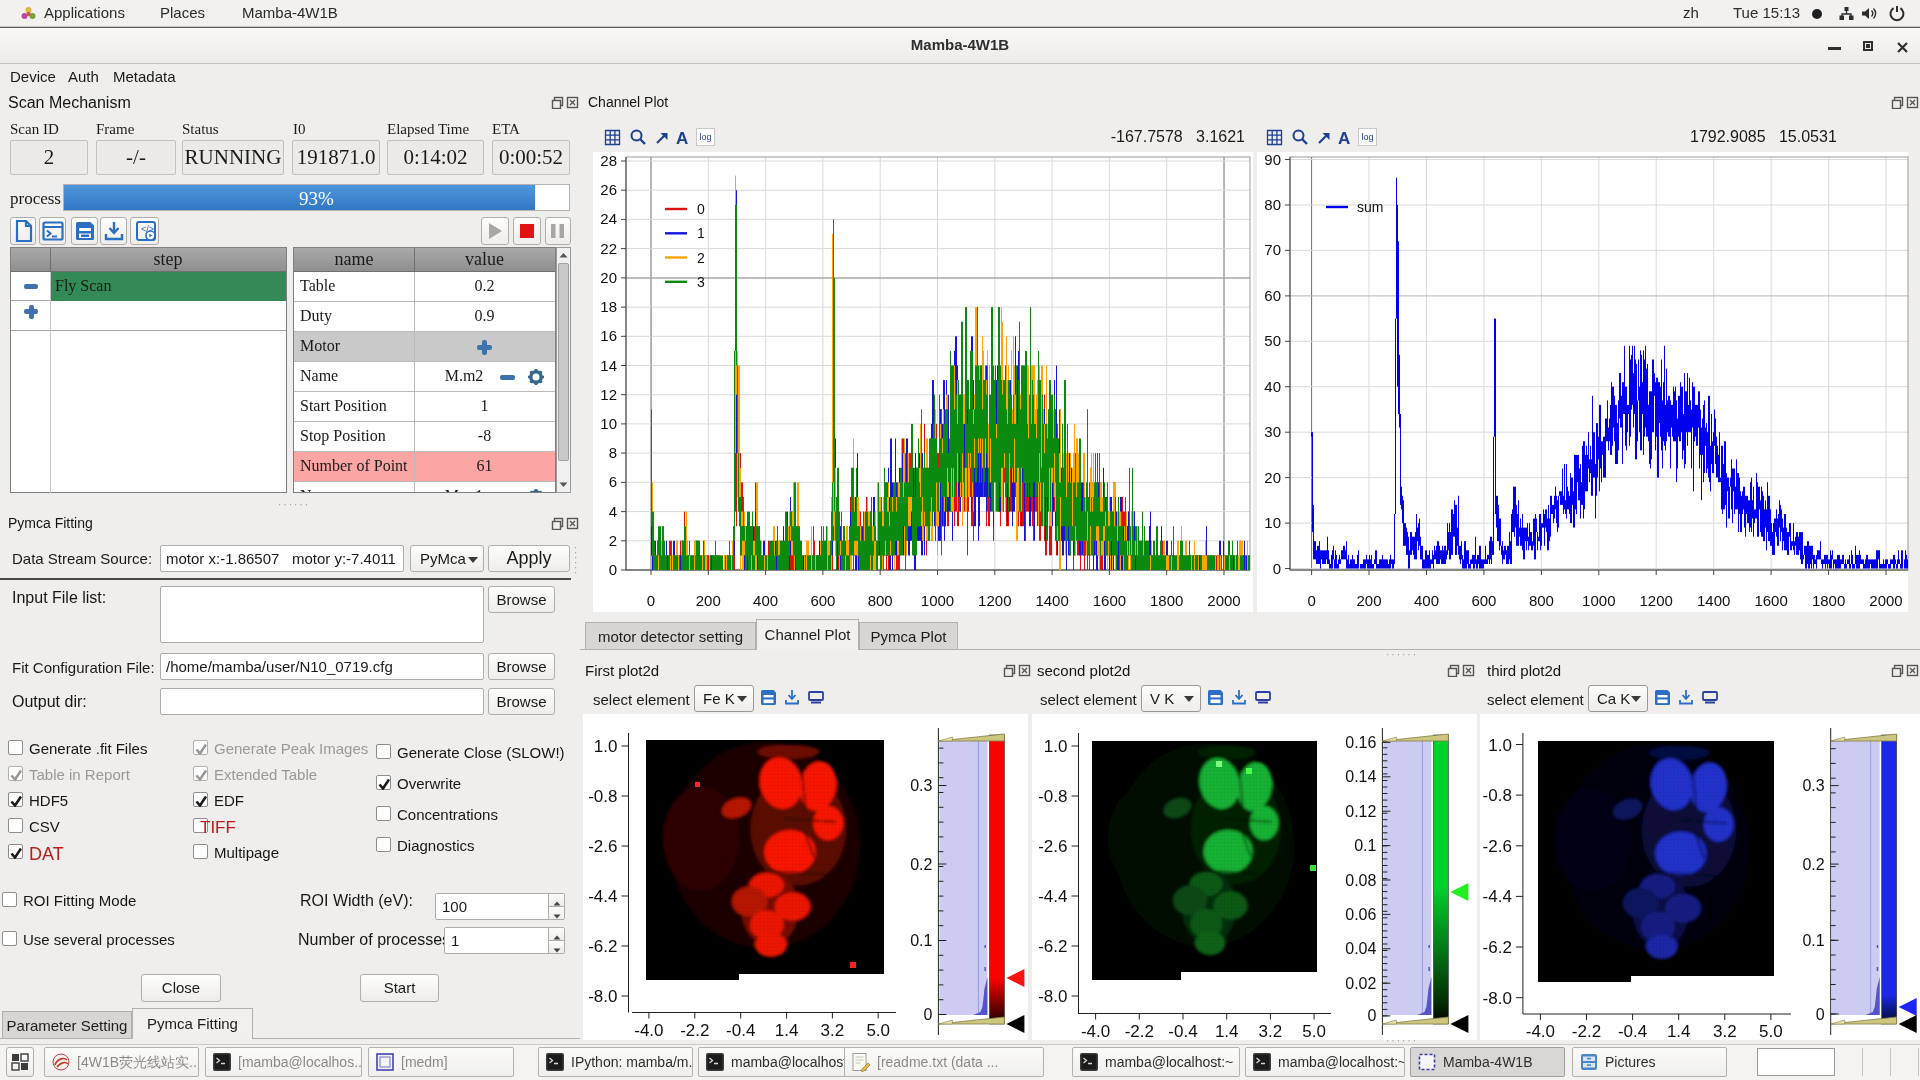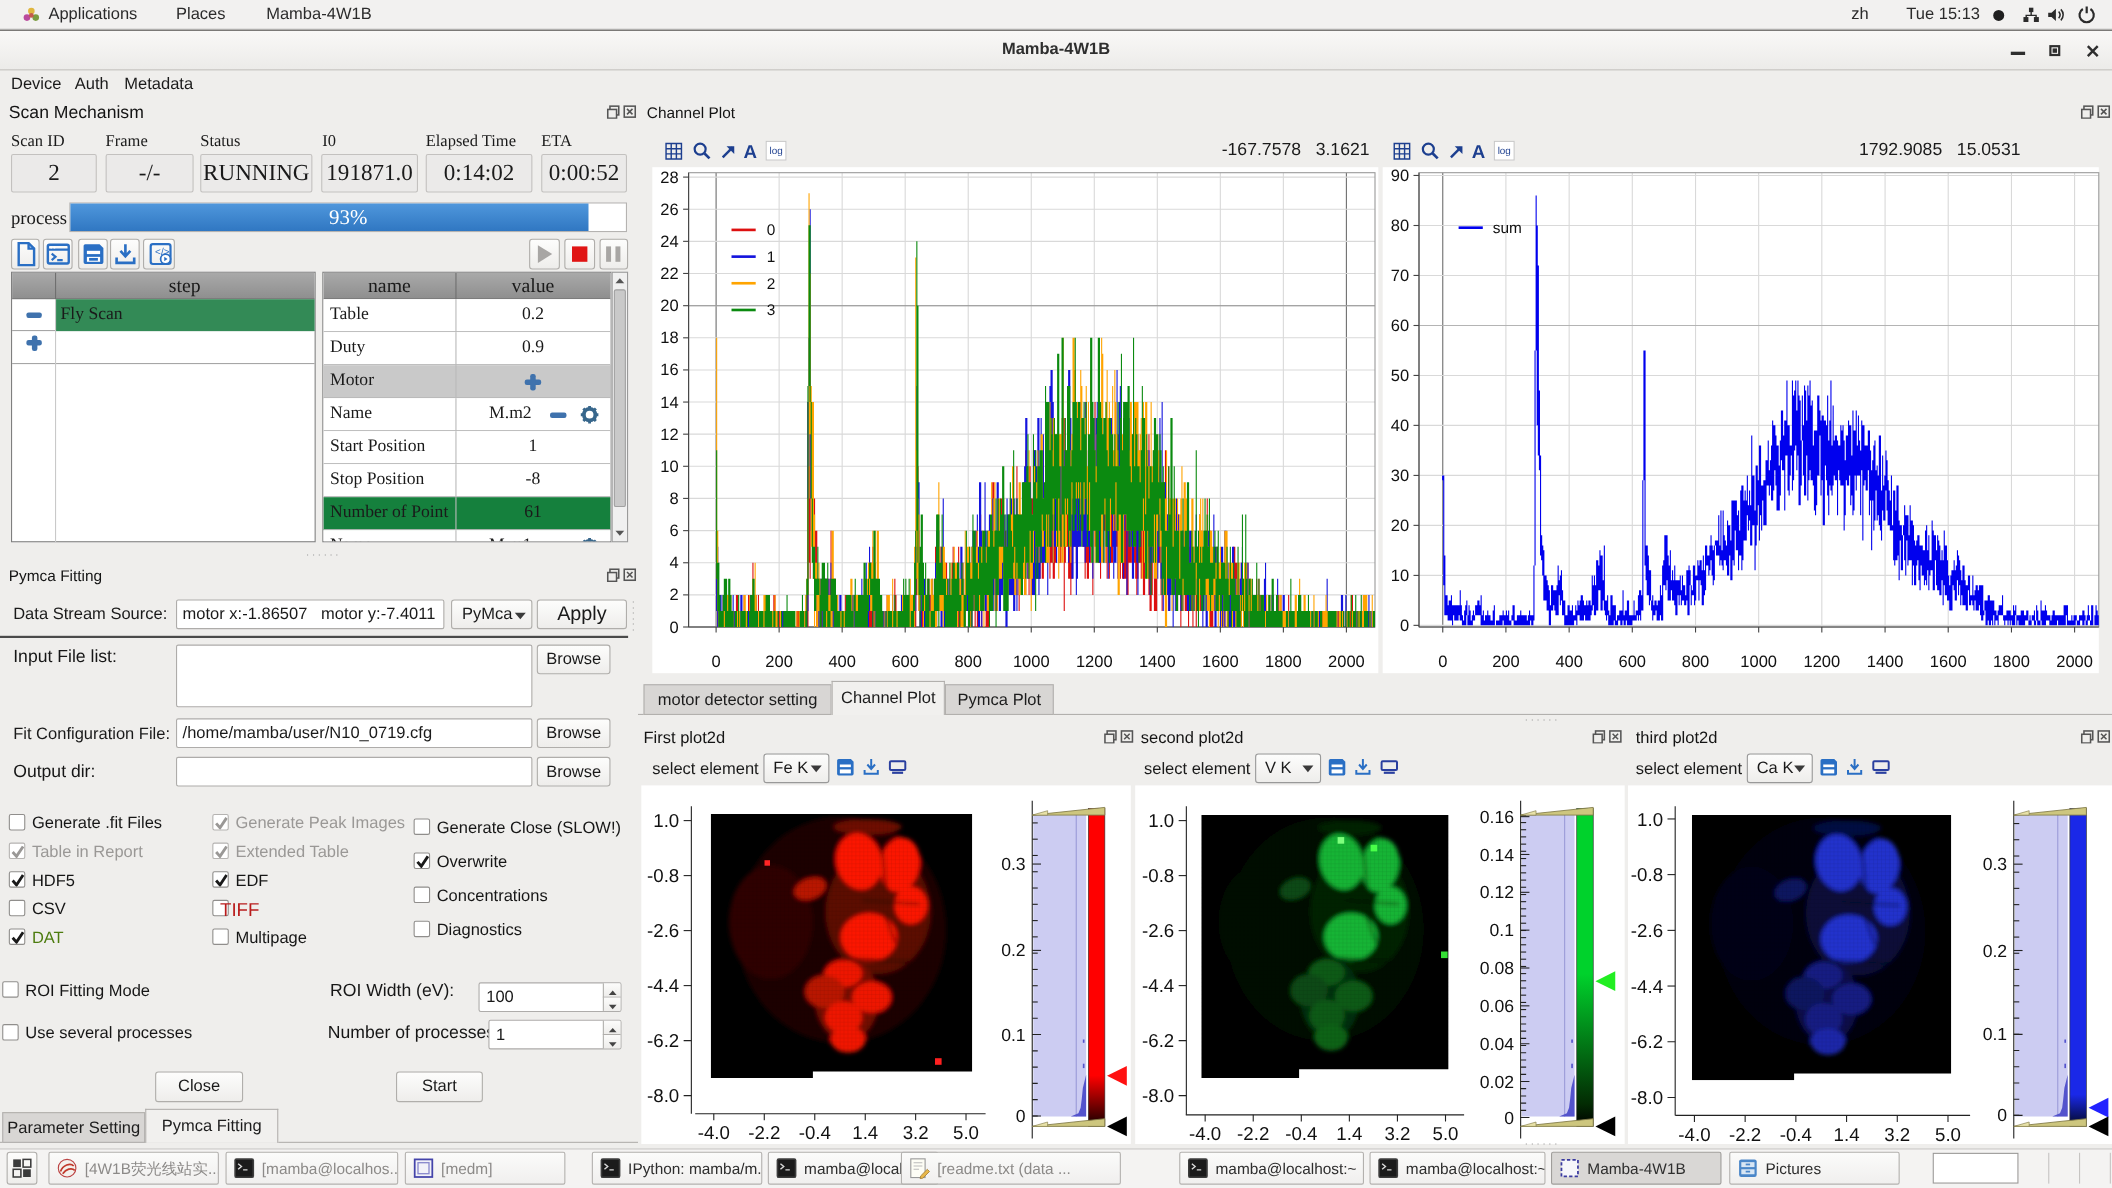--- a/index.html
+++ b/index.html
@@ -165,21 +165,21 @@
     <div style="height:30px;position:relative;border-bottom:1px solid #b9b9b9;background:#fff">
       <div style="position:absolute;left:120px;top:0;width:1px;height:30px;background:#b9b9b9"></div>
       <div class="ser" style="position:absolute;left:6px;top:5px;font-size:16px">Start Position</div>
       <div class="ser" style="position:absolute;left:120px;width:141px;text-align:center;top:5px;font-size:16px">1</div>
     </div>
     <div style="height:30px;position:relative;border-bottom:1px solid #b9b9b9;background:#fff">
       <div style="position:absolute;left:120px;top:0;width:1px;height:30px;background:#b9b9b9"></div>
       <div class="ser" style="position:absolute;left:6px;top:5px;font-size:16px">Stop Position</div>
       <div class="ser" style="position:absolute;left:120px;width:141px;text-align:center;top:5px;font-size:16px">-8</div>
     </div>
-    <div style="height:30px;position:relative;border-bottom:1px solid #b9b9b9;background:#15803d">
+    <div style="height:30px;position:relative;border-bottom:1px solid #b9b9b9;background:#fca5a5">
       <div style="position:absolute;left:120px;top:0;width:1px;height:30px;background:#b9b9b9"></div>
       <div class="ser" style="position:absolute;left:6px;top:5px;font-size:16px">Number of Point</div>
       <div class="ser" style="position:absolute;left:120px;width:141px;text-align:center;top:5px;font-size:16px">61</div>
     </div>
     <div style="height:30px;position:relative;border-bottom:1px solid #b9b9b9;background:#fff">
       <div style="position:absolute;left:120px;top:0;width:1px;height:30px;background:#b9b9b9"></div>
       <div class="ser" style="position:absolute;left:6px;top:5px;font-size:16px">Name</div>
       <div class="ser" style="position:absolute;left:120px;width:100px;text-align:center;top:5px;font-size:16px">M.m1</div>
       <div style="position:absolute;left:233px;top:6px"><svg width="18" height="18" viewBox="0 0 18 18" style="">
           <circle cx="9" cy="9" r="5.2" fill="none" stroke="#38678c" stroke-width="3.4"></circle>
@@ -231,21 +231,21 @@
 <div class="a" style="left:29px;top:766px;font-size:15px;color:#9a9896">Table in Report</div>
 <div class="a cb" style="left:8px;top:792px"><svg width="13" height="13" viewBox="0 0 13 13" style="">
       <path d="M2.5 7.5l3.5 4 6-9" fill="none" stroke="#1a1a1a" stroke-width="2.6"></path>
     </svg></div>
 <div class="a" style="left:29px;top:792px;font-size:15px;color:#161616">HDF5</div>
 <div class="a cb" style="left:8px;top:818px"></div>
 <div class="a" style="left:29px;top:818px;font-size:15px;color:#161616">CSV</div>
 <div class="a cb" style="left:8px;top:844px"><svg width="13" height="13" viewBox="0 0 13 13" style="">
       <path d="M2.5 7.5l3.5 4 6-9" fill="none" stroke="#1a1a1a" stroke-width="2.6"></path>
     </svg></div>
-<div class="a" style="left:29px;top:844px;font-size:15px;color:#4d7c0f">DAT</div>
+<div class="a" style="left:29px;top:844px;font-size:18px;color:#b91c1c">DAT</div>
 <div class="a cb" style="left:193px;top:740px;border-color:#b5b3b1"><svg width="13" height="13" viewBox="0 0 13 13" style="">
       <path d="M2.5 7.5l3.5 4 6-9" fill="none" stroke="#9a9896" stroke-width="2.6"></path>
     </svg></div>
 <div class="a" style="left:214px;top:740px;font-size:15px;color:#9a9896">Generate Peak Images</div>
 <div class="a cb" style="left:193px;top:766px;border-color:#b5b3b1"><svg width="13" height="13" viewBox="0 0 13 13" style="">
       <path d="M2.5 7.5l3.5 4 6-9" fill="none" stroke="#9a9896" stroke-width="2.6"></path>
     </svg></div>
 <div class="a" style="left:214px;top:766px;font-size:15px;color:#9a9896">Extended Table</div>
 <div class="a cb" style="left:193px;top:792px"><svg width="13" height="13" viewBox="0 0 13 13" style="">
       <path d="M2.5 7.5l3.5 4 6-9" fill="none" stroke="#1a1a1a" stroke-width="2.6"></path>
@@ -972,21 +972,21 @@
   </div>
 <div class="tbtn" style="left:698px;width:155px;color:#2e2e2e">
     <span style="position:absolute;left:6px;top:4px"><svg width="20" height="20" viewBox="0 0 20 20" style="">
         <rect x="1" y="1" width="18" height="18" rx="2" fill="#3c3c3c"></rect>
         <rect x="2.5" y="2.5" width="15" height="15" fill="#1b1b1b"></rect>
         <path d="M4.5 6l3 2.5-3 2.5" stroke="#d8d8d8" stroke-width="1.3" fill="none"></path>
         <path d="M9 11.5h4" stroke="#d8d8d8" stroke-width="1.3"></path>
       </svg></span>
     <span style="position:absolute;left:32px">mamba@localhost...</span>
   </div>
-<div class="tbtn" style="left:819px;width:200px;color:#8c8a88">
+<div class="tbtn" style="left:844px;width:200px;color:#8c8a88">
     <span style="position:absolute;left:6px;top:4px"><svg width="20" height="20" viewBox="0 0 20 20" style="">
         <rect x="2" y="1.5" width="13" height="17" fill="#fdfdf5" stroke="#999" stroke-width="1"></rect>
         <path d="M4.5 5h8M4.5 8h8M4.5 11h5" stroke="#bbb" stroke-width="1"></path>
         <path d="M11 17l6-6 2 2-6 6-2.5.5z" fill="#e8b84a" stroke="#a8823a" stroke-width="0.8"></path>
       </svg></span>
     <span style="position:absolute;left:32px">[readme.txt (data ...</span>
   </div>
 <div class="tbtn" style="left:1072px;width:168px;color:#2e2e2e">
     <span style="position:absolute;left:6px;top:4px"><svg width="20" height="20" viewBox="0 0 20 20" style="">
         <rect x="1" y="1" width="18" height="18" rx="2" fill="#3c3c3c"></rect>

